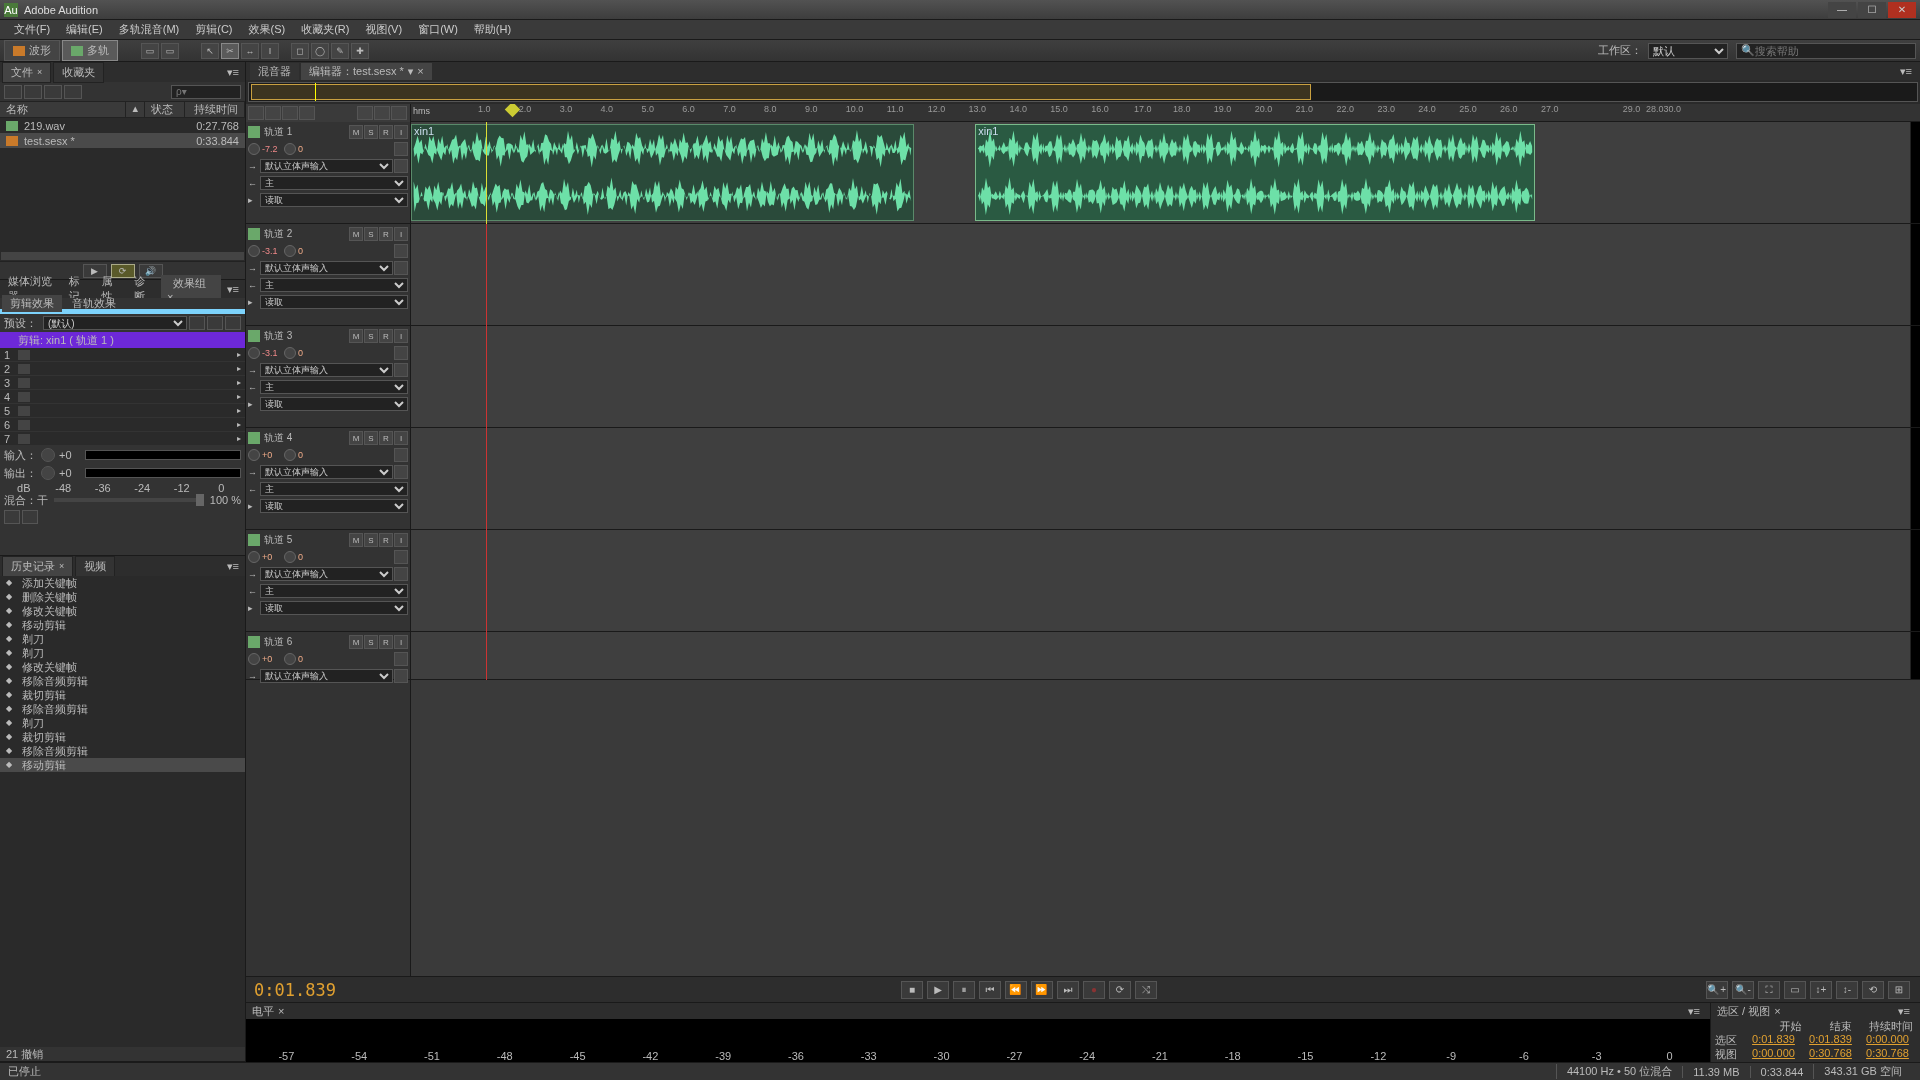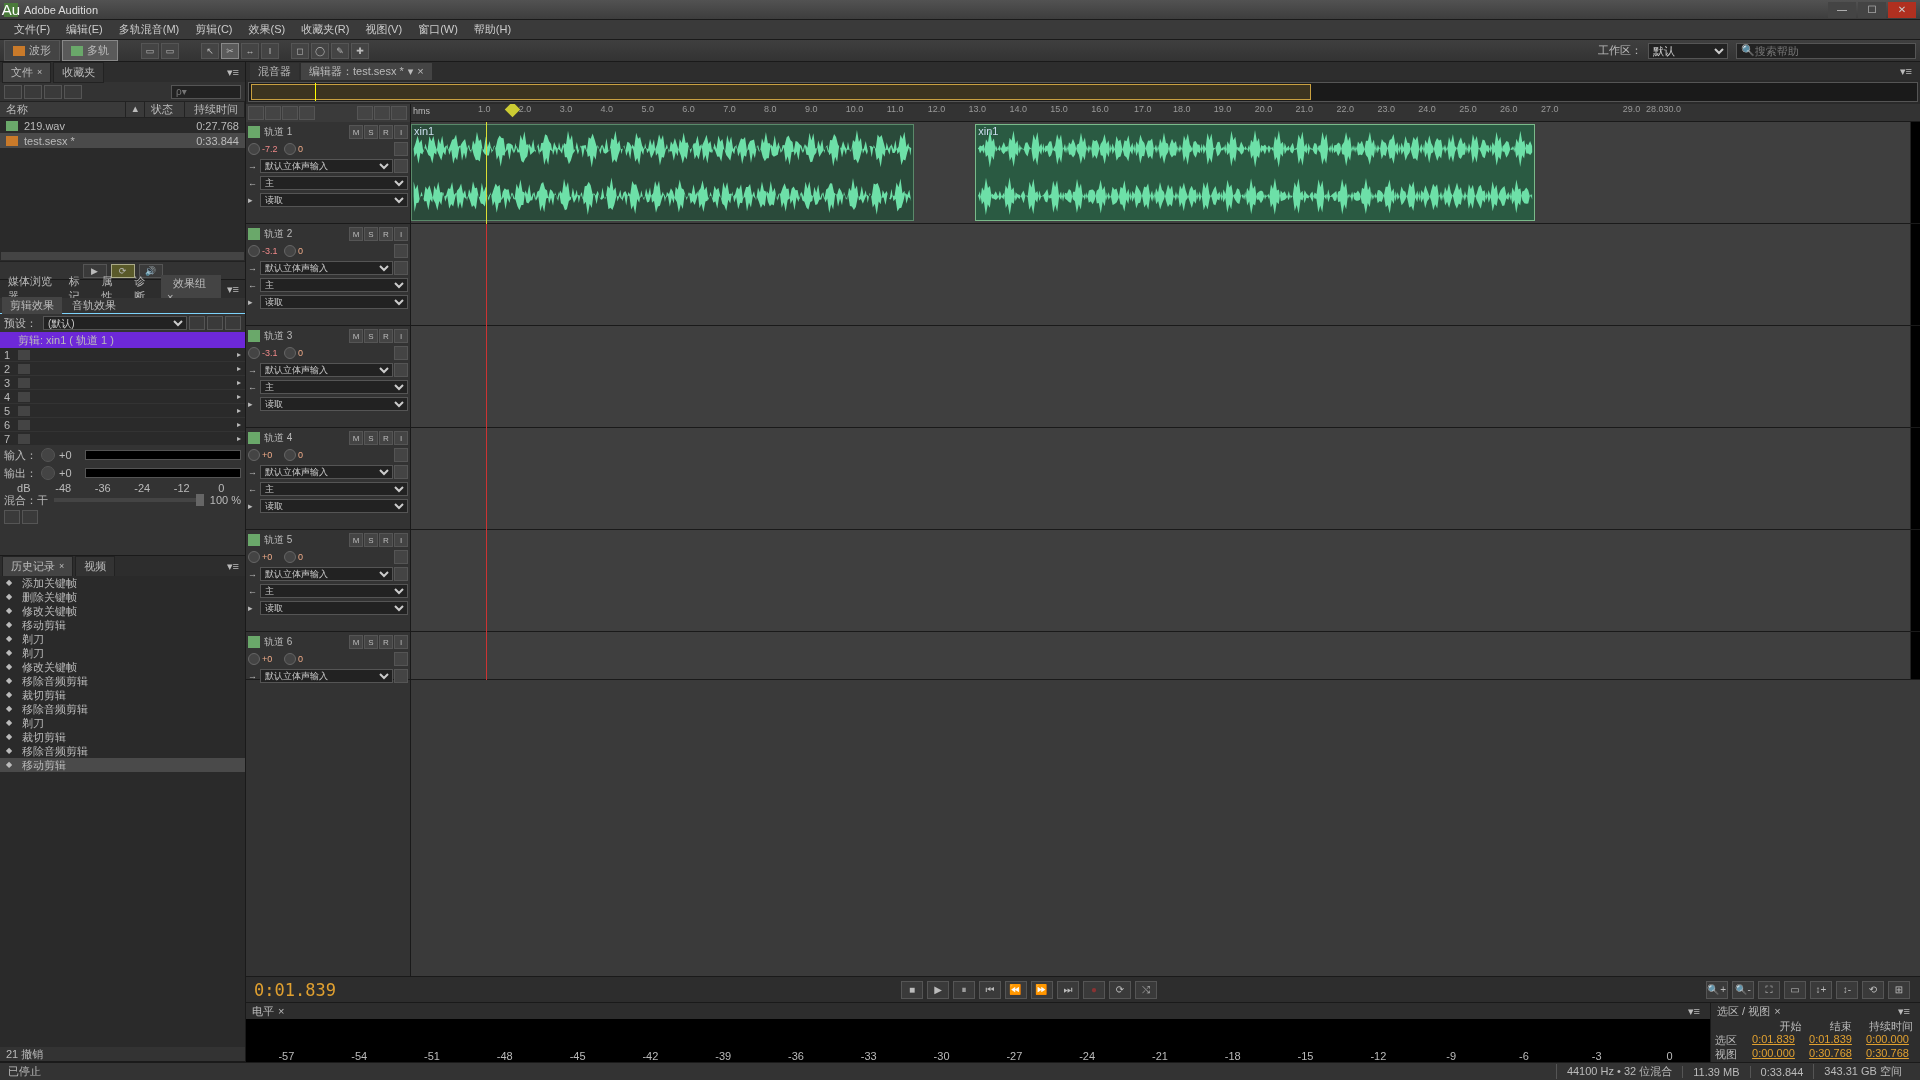--- a/index.html
+++ b/index.html
@@ -1,18 +1,18 @@
 <!DOCTYPE html>
 <html><head>
 <meta charset="utf-8">
 <style>
 *{box-sizing:border-box;margin:0;padding:0;font-family:"Microsoft YaHei",Tahoma,sans-serif;font-size:11px;color:#bbb;user-select:none}
 body{background:#2a2a2a;width:1920px;height:1080px;overflow:hidden;position:relative}
 .titlebar{height:20px;background:linear-gradient(#525252,#3d3d3d);display:flex;align-items:center;padding:0 4px;border-bottom:1px solid #1a1a1a}
-.titlebar .logo{width:14px;height:14px;background:#4a7a3a;margin-right:6px;font-size:15px;display:flex;align-items:center;justify-content:center;color:#fff}
+.titlebar .logo{width:14px;height:14px;background:#4a7a3a;margin-right:6px;font-size:11px;display:flex;align-items:center;justify-content:center;color:#fff}
 .titlebar .title{color:#ddd;flex:1}
 .winbtns{display:flex}
 .winbtn{width:28px;height:16px;background:#444;margin-left:2px;display:flex;align-items:center;justify-content:center;color:#ccc;font-size:10px}
 .winbtn.close{background:#b03020}
 .menubar{height:20px;background:#3a3a3a;display:flex;align-items:center;padding:0 6px;border-bottom:1px solid #1a1a1a}
 .menubar span{padding:2px 8px;color:#ccc}
 .toolbar{height:22px;background:linear-gradient(#3f3f3f,#333);display:flex;align-items:center;padding:0 4px;border-bottom:1px solid #1a1a1a}
 .tbtn{width:18px;height:16px;background:#444;margin:0 1px;border:1px solid #555;display:flex;align-items:center;justify-content:center;font-size:9px}
 .tbtn.active{background:#5a5a5a;border-color:#888}
 .modebtn{padding:2px 8px;background:#444;border:1px solid #555;margin-right:2px;display:flex;align-items:center}
@@ -48,21 +48,21 @@
 .filerow .icon.wav{background:#6aa86a}
 .filerow .icon.sesx{background:#c97a2a}
 .filerow .nm{flex:1}
 .filerow .dr{width:60px;text-align:right}
 .playbar{height:18px;display:flex;align-items:center;justify-content:center;background:#333;border-top:1px solid #222}
 .playbar .b{width:24px;height:14px;background:#3a3a3a;border:1px solid #555;margin:0 2px;display:flex;align-items:center;justify-content:center;font-size:9px}
 .playbar .b.loop{background:#5a5a2a;border-color:#aa8}
 .subtabs{height:18px;background:#2d2d2d;display:flex;align-items:center;padding:0 2px;font-size:10px}
 .subtabs span{padding:1px 6px;margin-right:2px}
 .subtabs span.active{background:#444}
-.subtabs2{height:16px;background:#333;display:flex;align-items:center;padding:0 2px;font-size:10px;border-bottom:1px solid #7dd3fc}
+.subtabs2{height:16px;background:#333;display:flex;align-items:center;padding:0 2px;font-size:10px;border-bottom:5px solid #7dd3fc}
 .subtabs2 span{padding:1px 8px;margin-right:2px}
 .subtabs2 span.active{background:#444}
 .presetrow{height:18px;display:flex;align-items:center;padding:0 4px}
 .presetrow label{margin-right:6px}
 .presetrow select{flex:1;background:#222;border:1px solid #555;height:14px;font-size:10px;color:#ccc}
 .presetrow .b{width:16px;height:14px;background:#3a3a3a;border:1px solid #555;margin-left:2px}
 .cliplabel{height:16px;background:#6d28d9;padding:0 18px;display:flex;align-items:center}
 .fxslots{background:#2a2a2a}
 .fxslot{height:14px;display:flex;align-items:center;padding:0 4px;border-bottom:1px solid #333}
 .fxslot .num{width:14px}
@@ -795,17 +795,17 @@
             </div>
           </div>
       </div>
     </div>
   </div>
 </div>
 
 <div class="statusbar">
   <span>已停止</span>
   <div style="flex:1"></div>
-  <span class="s"><span>44100 Hz</span> • <span>32 位混合</span></span>
+  <span class="s"><span>44100 Hz</span> • <span>50 位混合</span></span>
   <span class="s">11.39 MB</span>
   <span class="s">0:33.844</span>
   <span class="s">343.31 GB 空间</span>
 </div>
 
 </body></html>

